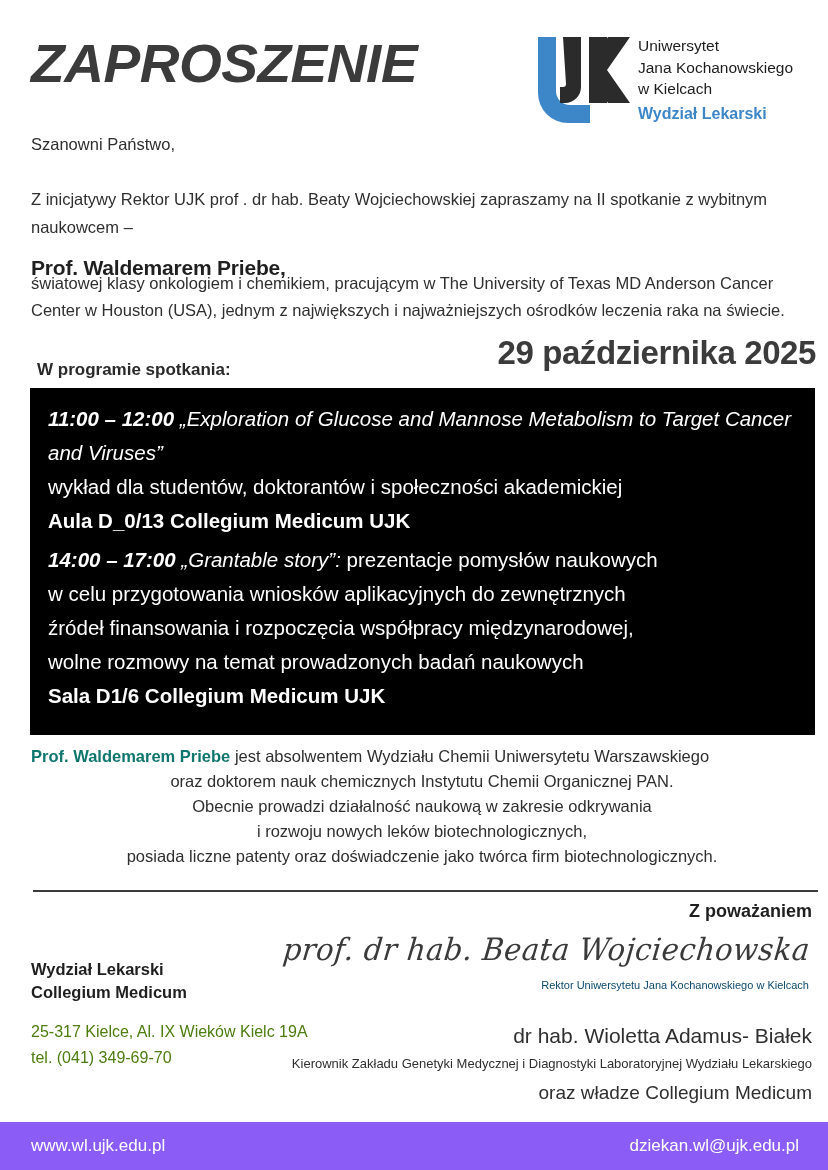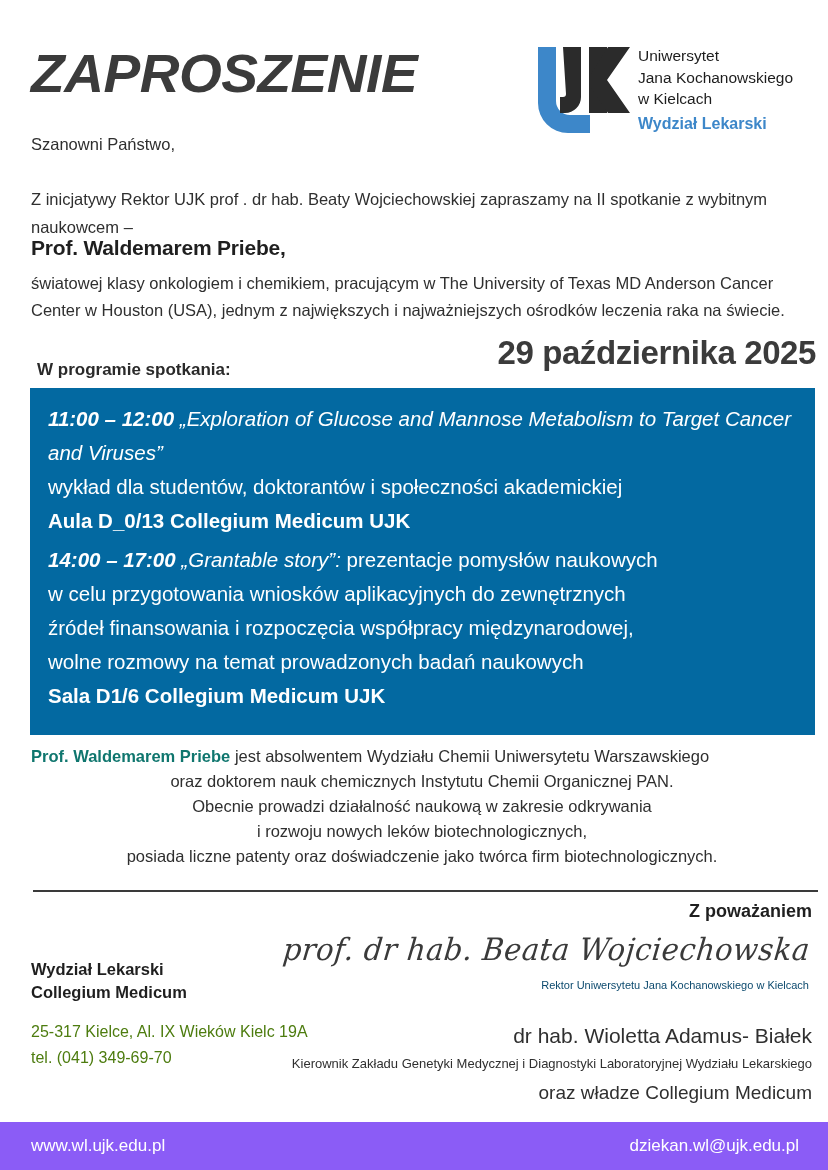--- a/index.html
+++ b/index.html
@@ -22,21 +22,21 @@
     position: absolute;
     inset: 0;
     width: 828px;
     height: 1170px;
   }
 
   
   .header {
     position: absolute;
     left: 0;
-    top: 10px;
+    top: 0;
     width: 716px;
     height: 130px;
   }
   .title {
     position: absolute;
     left: 31px;
     top: 34px;
     font-size: 54px;
     line-height: 58px;
     font-weight: bold;
@@ -96,21 +96,21 @@
     top: 185px;
     width: 780px;
     font-size: 16.5px;
     line-height: 28px;
     color: #2f2f2f;
   }
 
   .guest-name {
     position: absolute;
     left: 31px;
-    top: 236px;
+    top: 256px;
     font-size: 21px;
     font-weight: bold;
     color: #1f1f1f;
     letter-spacing: -0.2px;
   }
 
   .intro2 {
     position: absolute;
     left: 31px;
     top: 270px;
@@ -140,21 +140,21 @@
     color: #2a2a2a;
   }
 
   
   .program-box {
     position: absolute;
     left: 30px;
     top: 388px;
     width: 785px;
     height: 347px;
-    background: #0369a1;
+    background: #000000;
     box-sizing: border-box;
     padding: 14px 18px 10px 18px;
   }
   .pb-line {
     color: #ffffff;
     font-size: 20.5px;
     line-height: 34px;
     margin: 0;
   }
   .pb-time {

